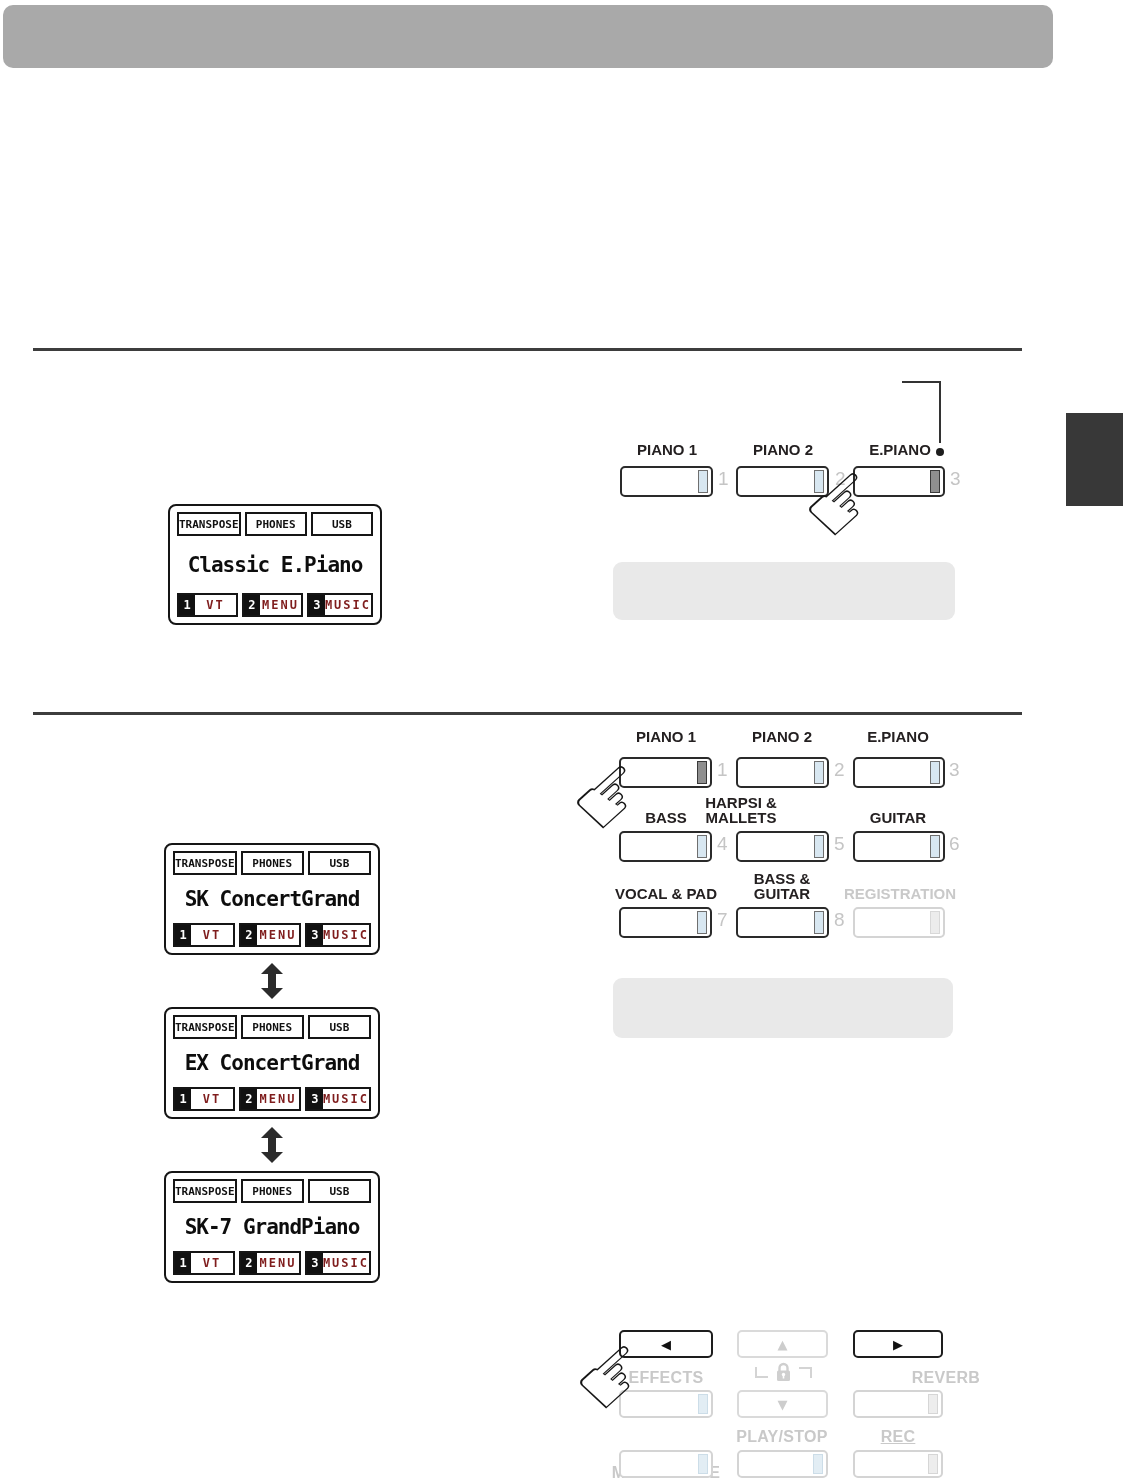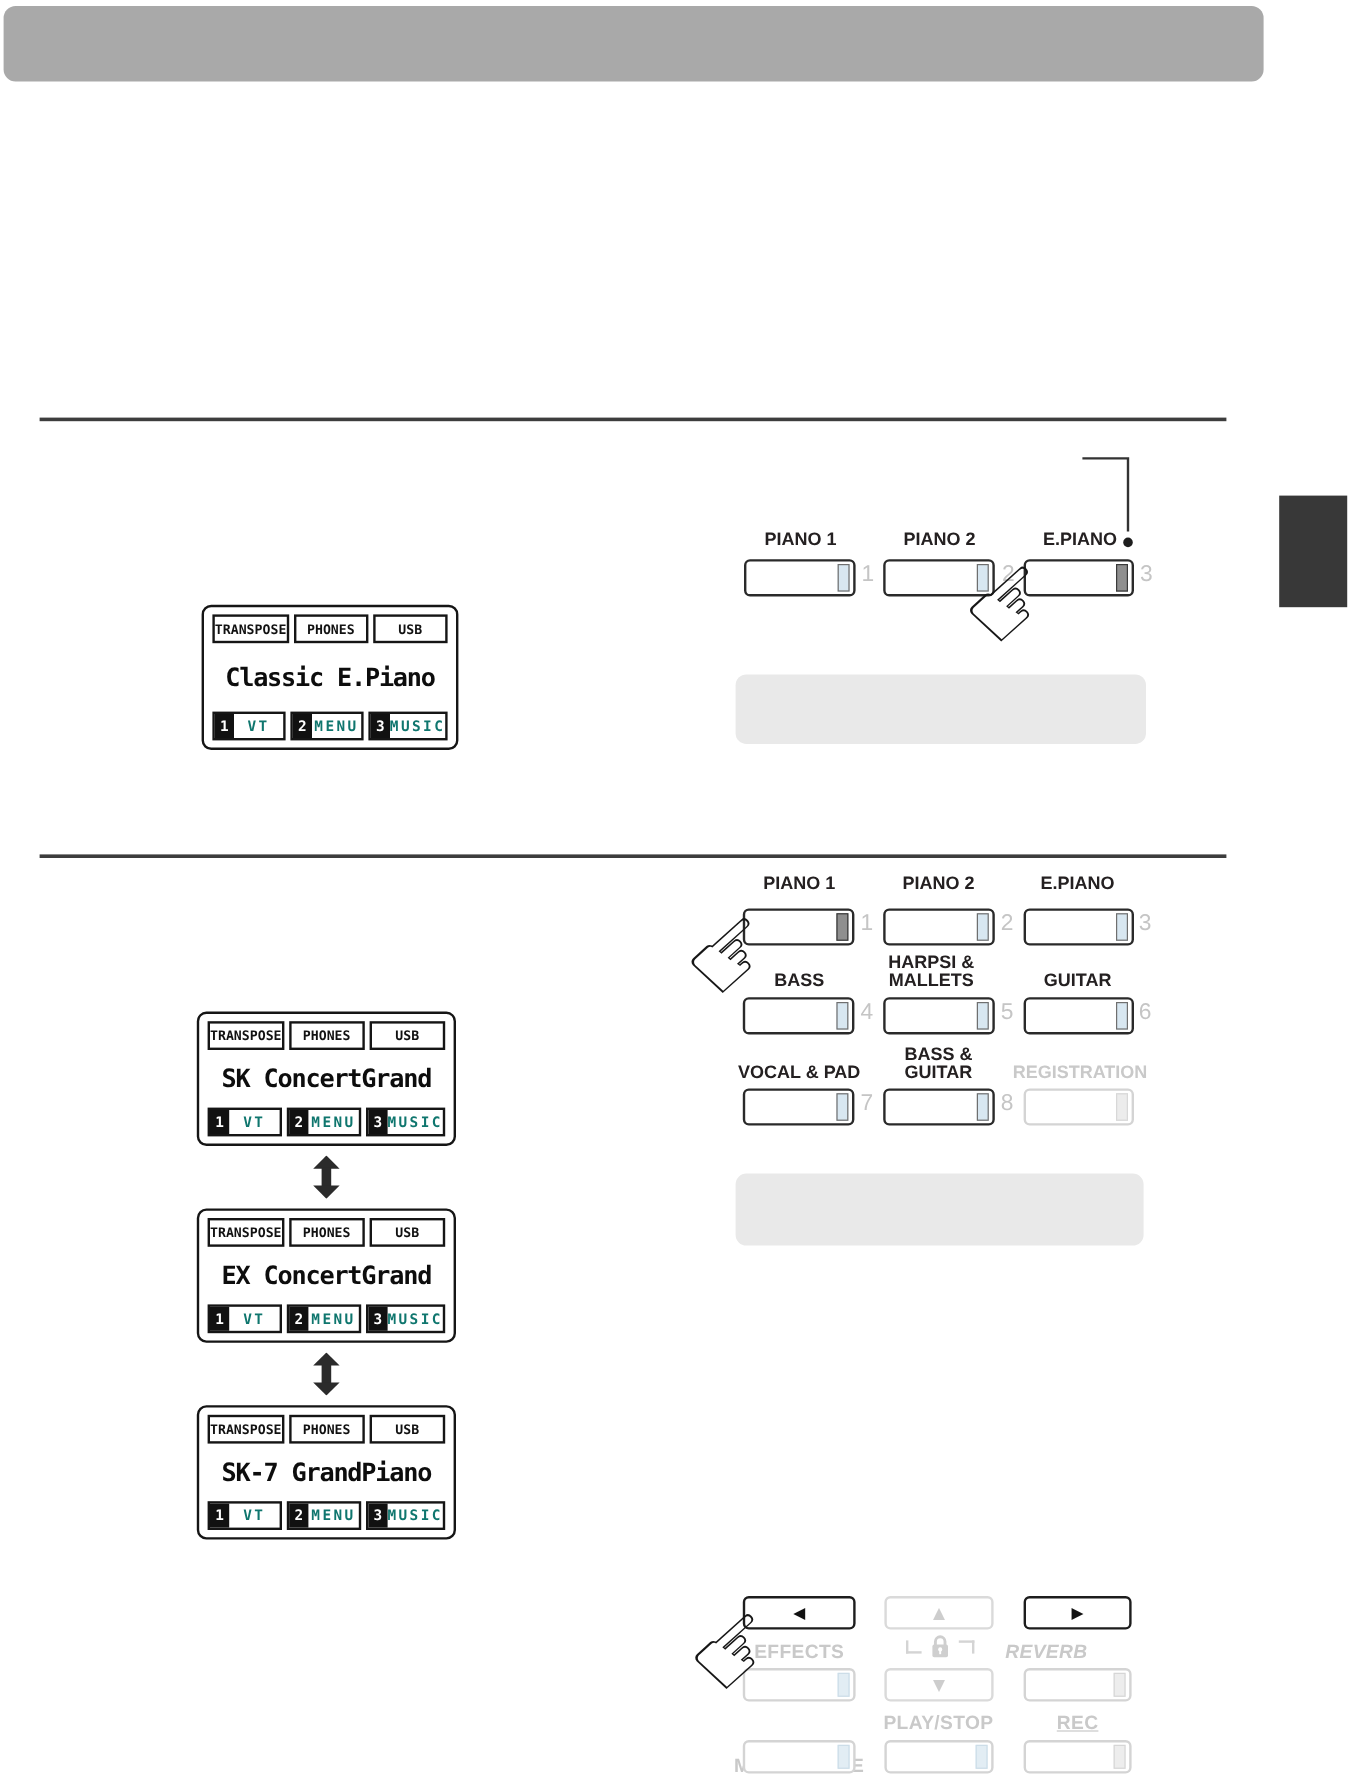--- a/index.html
+++ b/index.html
@@ -17,21 +17,21 @@
        display:flex;flex-direction:column;justify-content:space-between;padding:6px 7px;}
   .lcd-status{display:flex;gap:4px;}
   .lcd-st{border:2px solid #151515;height:20px;flex:1;display:flex;align-items:center;justify-content:center;
           font:bold 11px "DejaVu Sans Mono",monospace;color:#111;letter-spacing:0px;}
   .lcd-main{font:bold 21px "DejaVu Sans Mono",monospace;color:#0d0d0d;text-align:center;white-space:nowrap;letter-spacing:-1px;}
   .lcd-soft{display:flex;gap:4px;}
   .sk{flex:1;display:flex;border:2px solid #151515;height:20px;}
   .sk-num{width:16px;background:#111;color:#fff;font:bold 12px "DejaVu Sans Mono",monospace;
           display:flex;align-items:center;justify-content:center;}
   .sk-label{flex:1;display:flex;align-items:center;justify-content:center;
-            font:bold 12px "DejaVu Sans Mono",monospace;color:#0f766e;letter-spacing:2px;border-radius:10px;}
+            font:bold 12px "DejaVu Sans Mono",monospace;color:#7f1d1d;letter-spacing:2px;border-radius:10px;}
 
   
   .pbtn{border:2px solid #2a2a2a;border-radius:5px;background:#fff;}
   .pbtn.gray{border-color:#d4d4d4;}
   .led{position:absolute;right:3px;top:2px;bottom:2px;width:8px;
        background:var(--led_blue);border:1px solid #6f6f6f;}
   .led.on{background:var(--led_pressed);border-color:#3a3a3a;}
   .led.softblue{background:#e2edf4;border-color:#ccdde8;}
   .led.plain{background:#ededed;border-color:#d6d6d6;}
   .led.ghost{background:#ececec;border-color:#d8d8d8;}
@@ -211,21 +211,21 @@
       <span class="led"></span>
     </div>
   <div class="abs pbtn" style="left:853px;top:757px;width:92px;height:31px;">
       <span class="led"></span>
     </div>
   <div class="abs bnum" style="left:717px;top:759px;">1</div>
   <div class="abs bnum" style="left:834px;top:759px;">2</div>
   <div class="abs bnum" style="left:949px;top:759px;">3</div>
 
   <div class="abs blabel" style="left:606px;top:790px;width:120px;height:36px;">BASS</div>
-  <div class="abs blabel" style="left:716px;top:790px;width:120px;height:36px;">HARPSI &amp;
+  <div class="abs blabel" style="left:681px;top:790px;width:120px;height:36px;">HARPSI &amp;
 MALLETS</div>
   <div class="abs blabel" style="left:838px;top:790px;width:120px;height:36px;">GUITAR</div>
 
   <div class="abs pbtn" style="left:619px;top:831px;width:93px;height:31px;">
       <span class="led"></span>
     </div>
   <div class="abs pbtn" style="left:736px;top:831px;width:93px;height:31px;">
       <span class="led"></span>
     </div>
   <div class="abs pbtn" style="left:853px;top:831px;width:92px;height:31px;">
@@ -270,21 +270,21 @@
   <div class="abs" style="left:748px;top:1360px;width:70px;height:24px;display:flex;align-items:center;justify-content:center;gap:7px;">
     <span class="corner-l"></span>
     <svg width="17" height="20">
       <path d="M4.5 9 V6 a4 4 0 0 1 8 0 V9" fill="none" stroke="#cfcfcf" stroke-width="2.4"></path>
       <rect x="2" y="8.5" width="13" height="10.5" rx="1.5" fill="#cfcfcf"></rect>
       <circle cx="8.5" cy="12.5" r="1.7" fill="#fff"></circle>
       <rect x="7.7" y="12.5" width="1.6" height="4" fill="#fff"></rect>
     </svg>
     <span class="corner-r"></span>
   </div>
-  <div class="abs glabel" style="left:812px;top:1369px;width:120px;font-style:italic;">REVERB</div>
+  <div class="abs glabel" style="left:886px;top:1369px;width:120px;">REVERB</div>
 
   <div class="abs pbtn gray" style="left:619px;top:1390px;width:94px;height:28px;">
       <span class="led softblue"></span>
     </div>
   <div class="abs arrowbtn gray" style="left:737px;top:1390px;width:91px;height:28px;">
     <span class="tri gray">▼</span>
   </div>
   <div class="abs pbtn gray" style="left:853px;top:1390px;width:90px;height:28px;">
       <span class="led plain"></span>
     </div>

